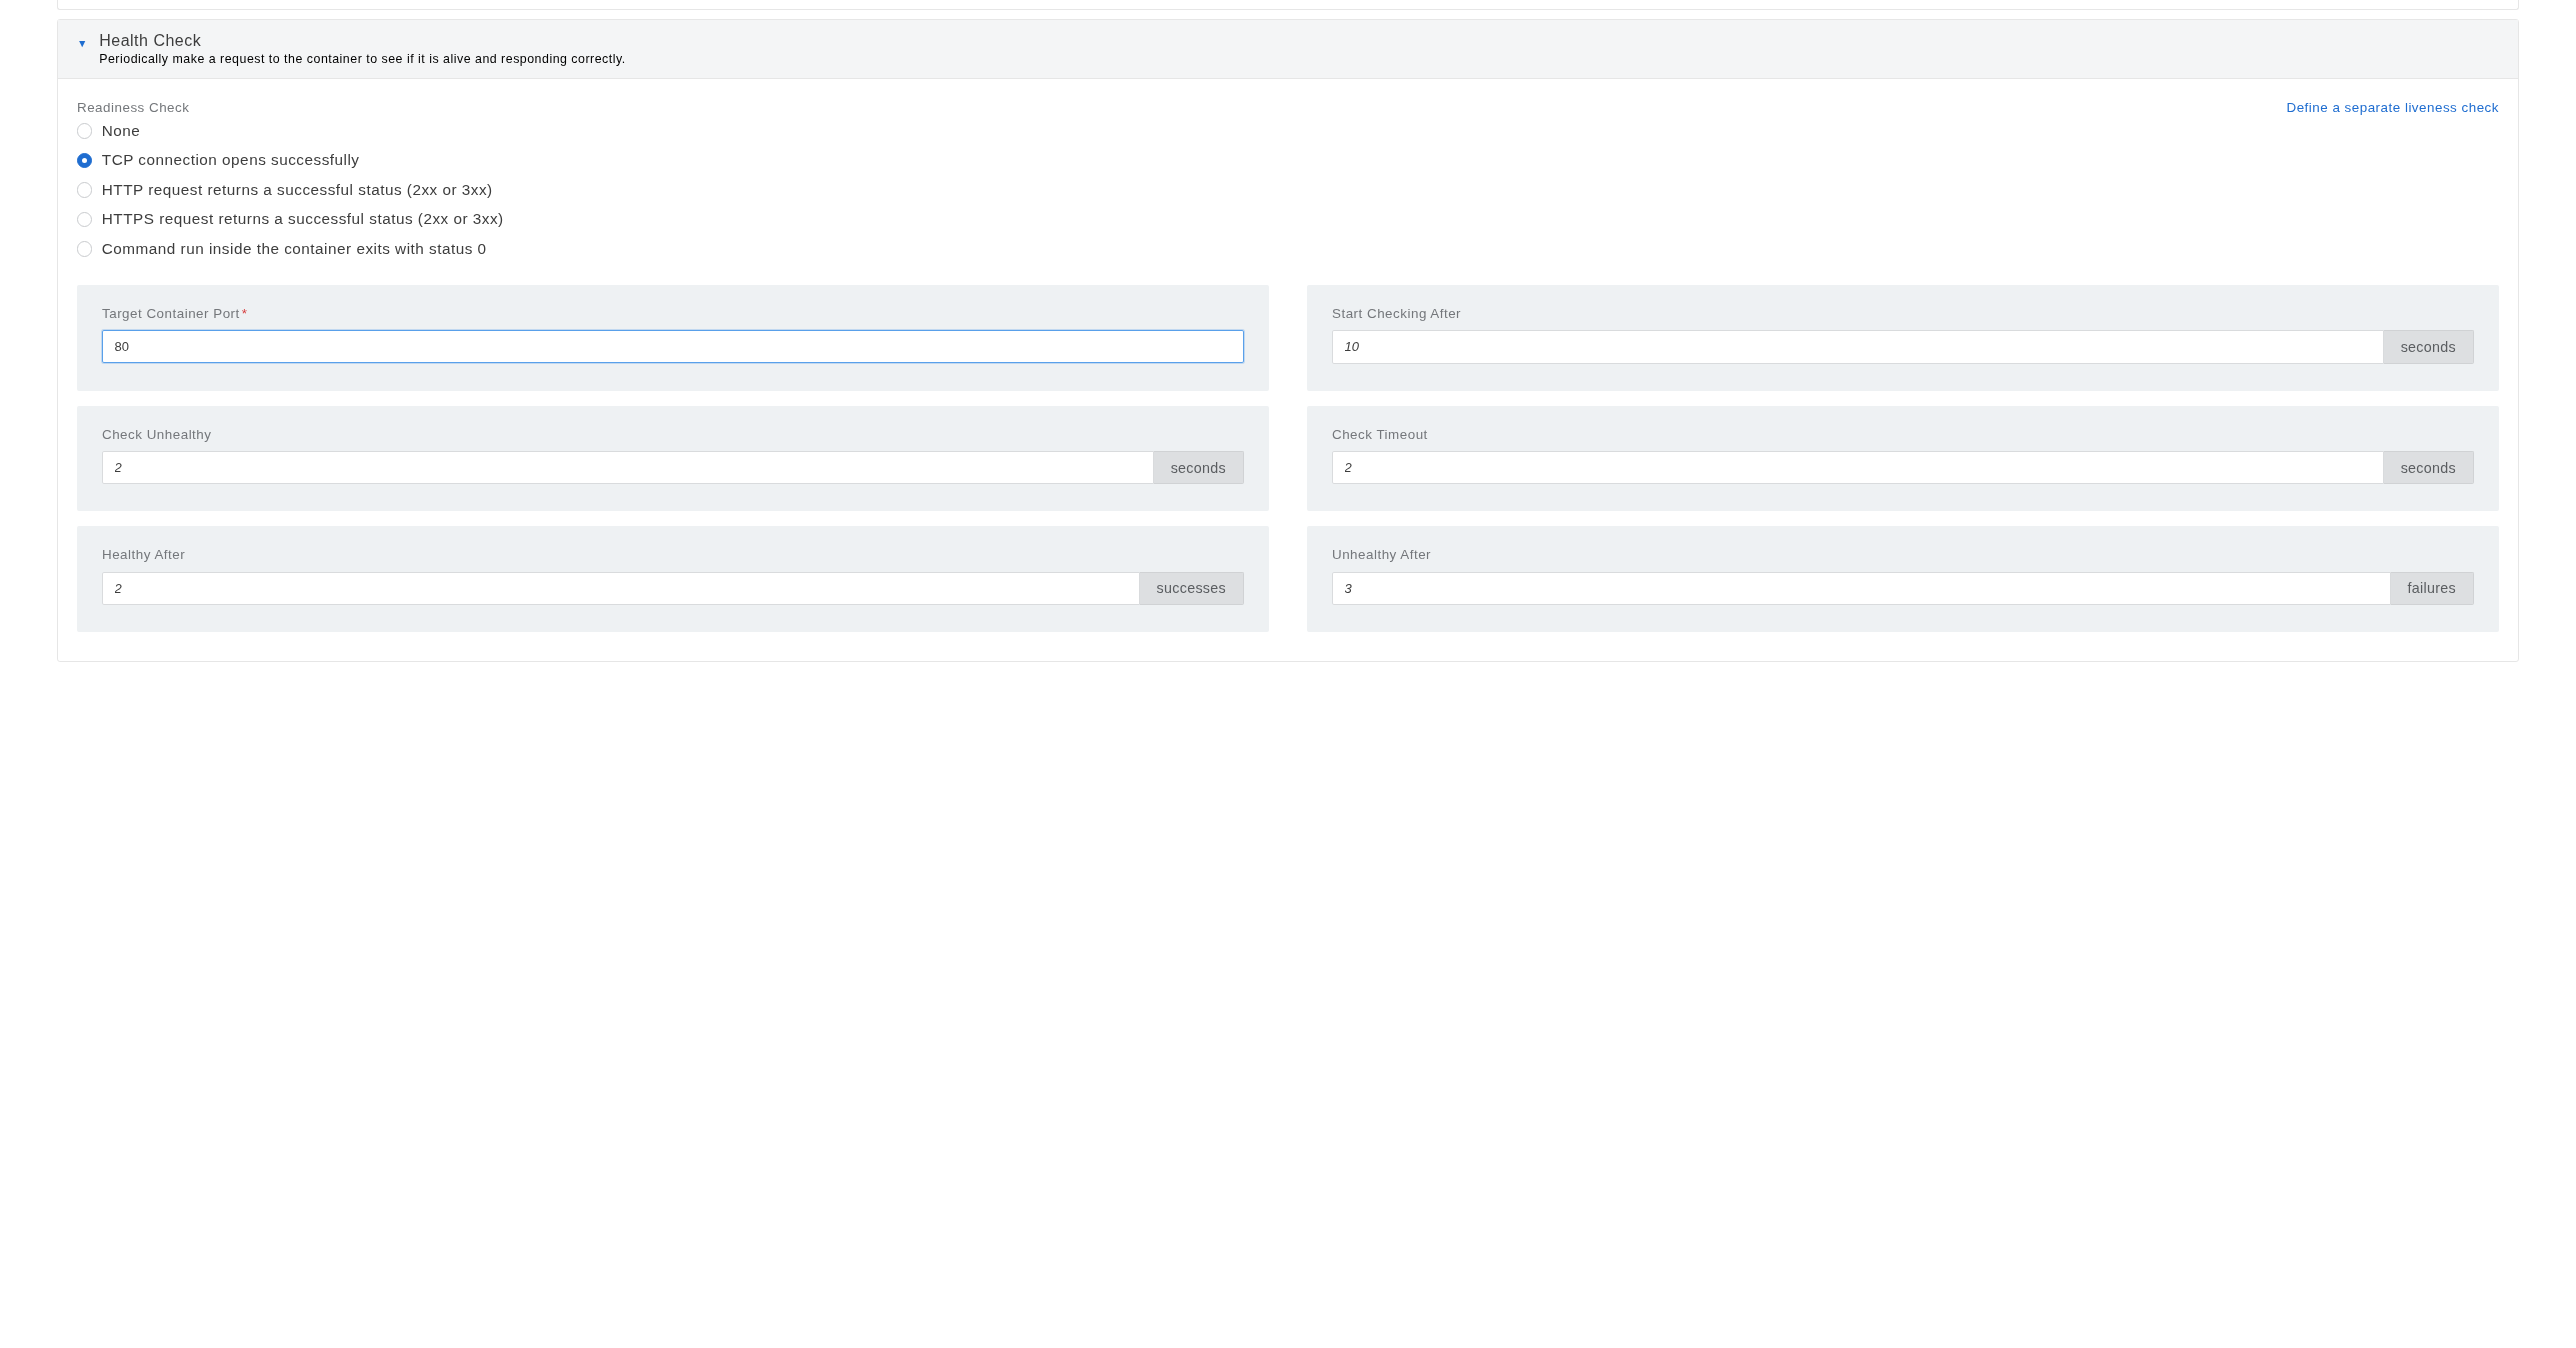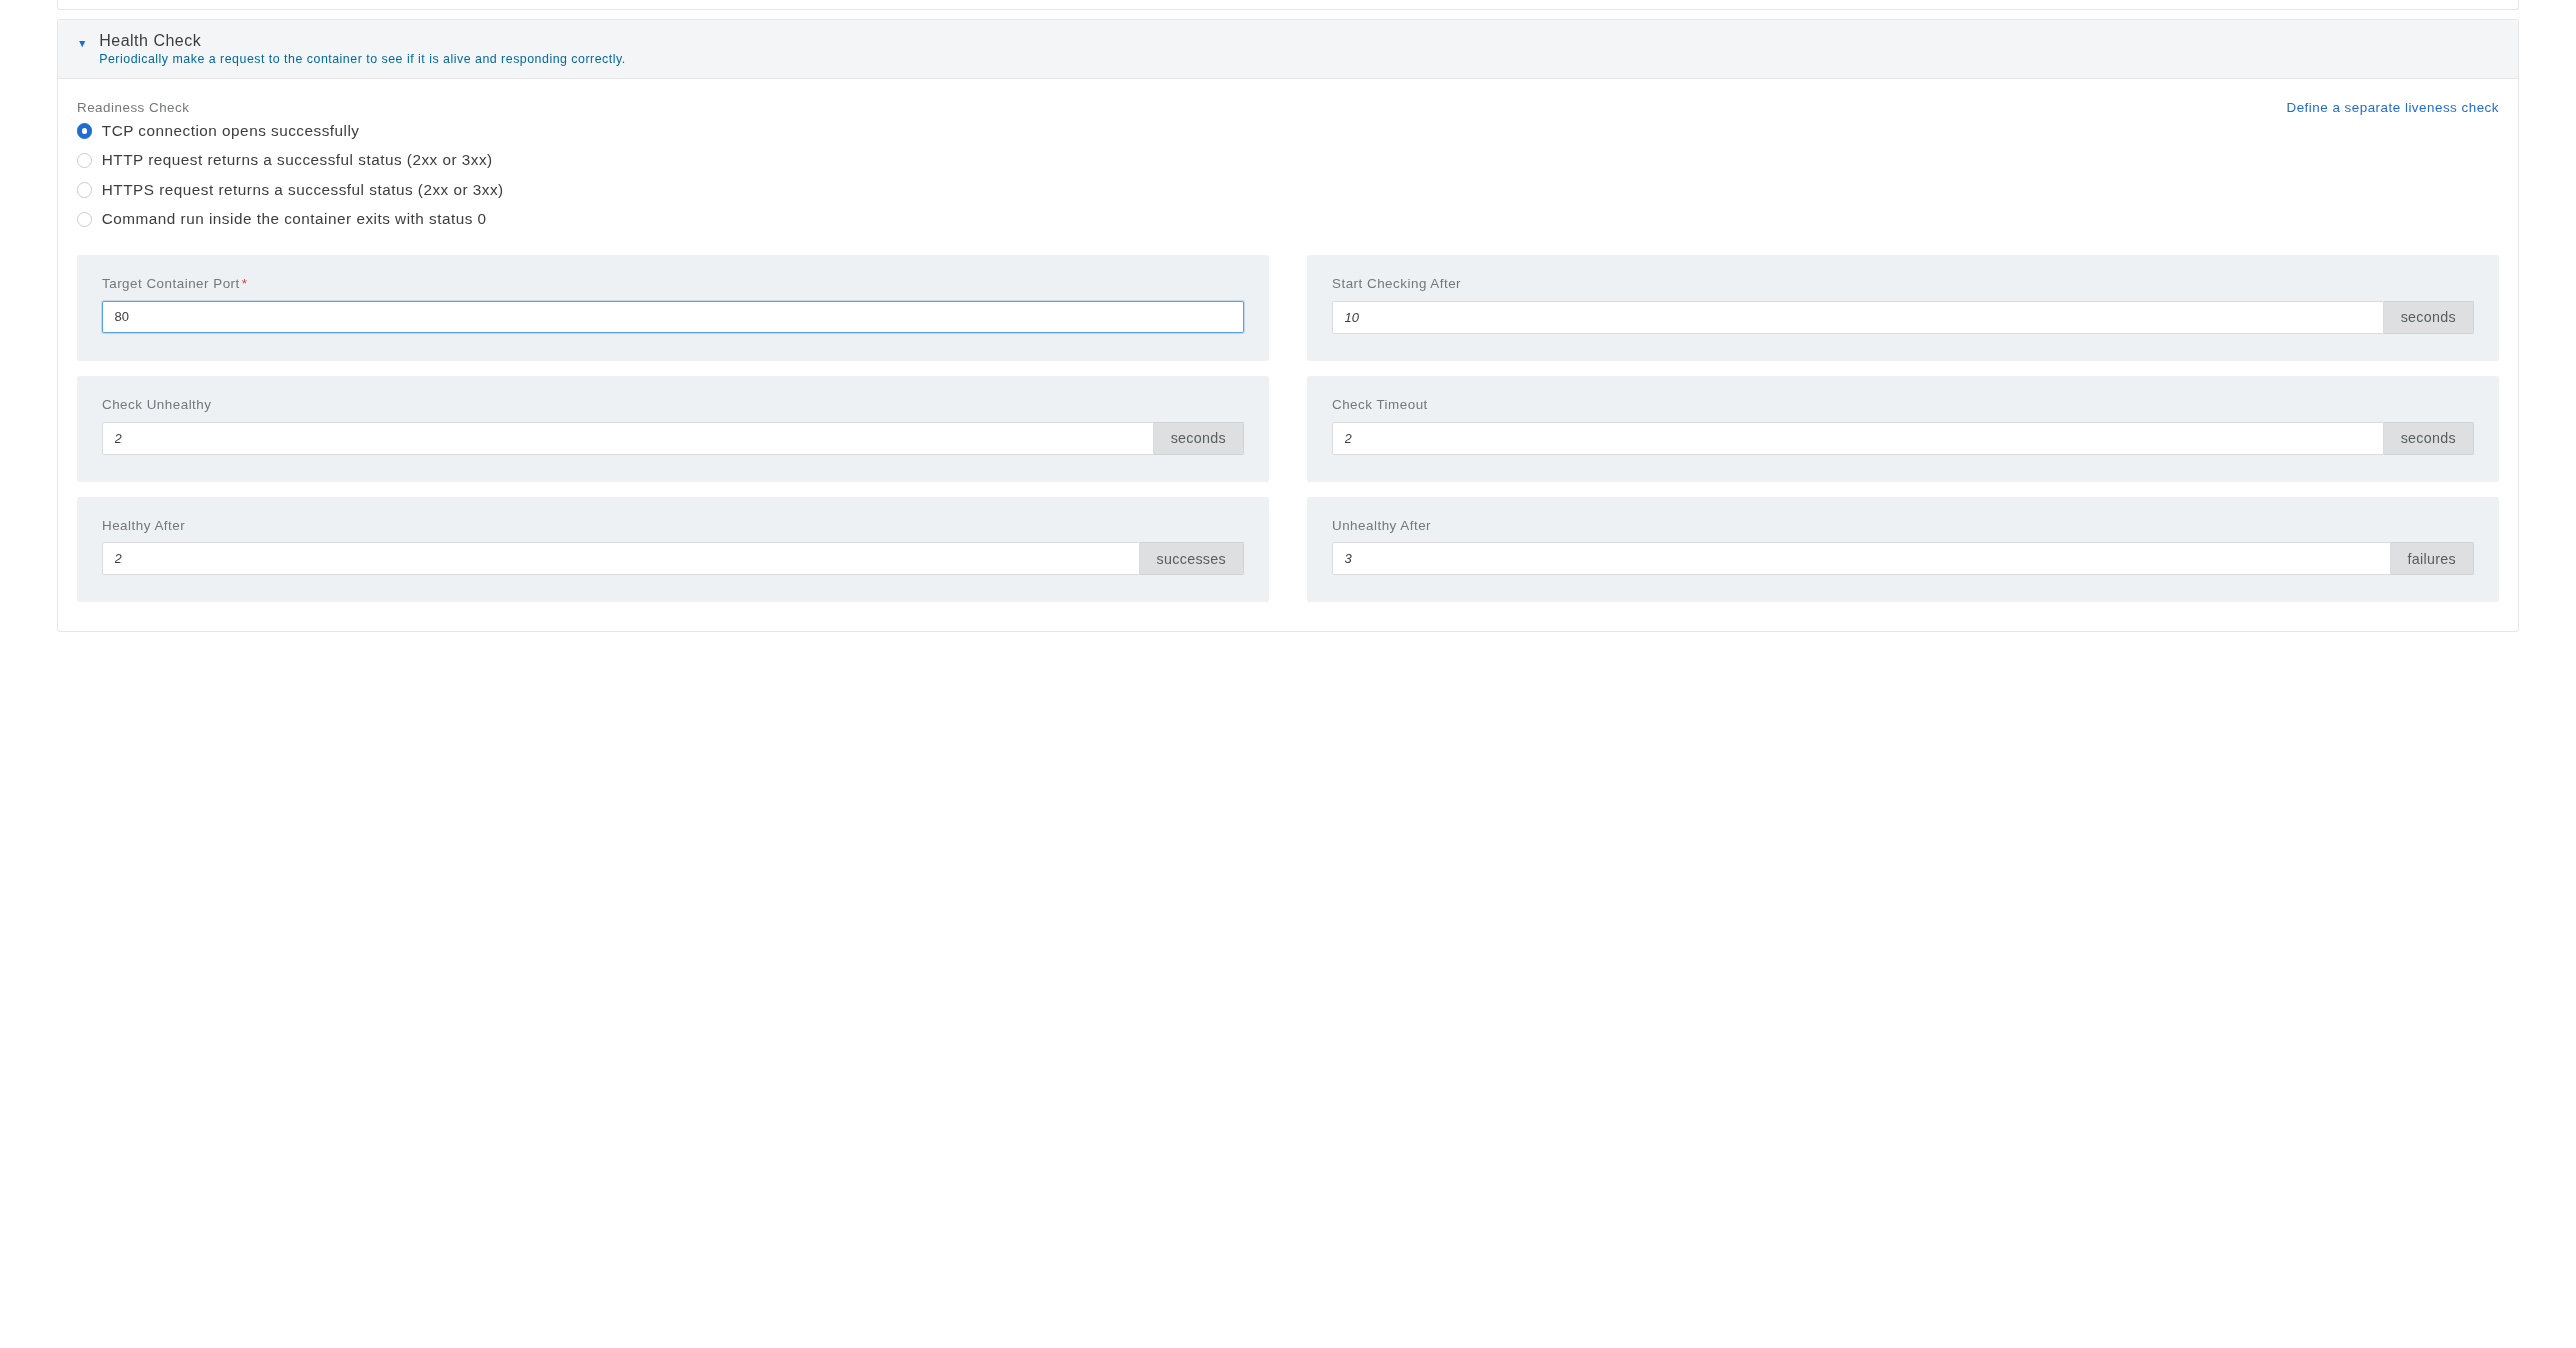--- a/index.html
+++ b/index.html
@@ -45,21 +45,21 @@
   }
   .panel-title {
     font-size: 16px;
     font-weight: 400;
     color: #3d3d3d;
     margin-bottom: 2.9px;
     letter-spacing: 0.5px;
   }
   .panel-subtitle {
     font-size: 12.4px;
-    color: #0369a1;
+    color: #000000;
     letter-spacing: 0.5px;
   }
   .panel-body {
     padding: 21px 19px 29px 19px;
   }
   .section-row {
     display: flex;
     justify-content: space-between;
     align-items: center;
     margin-bottom: 7px;
@@ -186,20 +186,24 @@
     </div>
 
     <div class="panel-body">
       <div class="section-row">
         <div class="section-label">Readiness Check</div>
         <div class="link">Define a separate liveness check</div>
       </div>
 
       <div class="radio-group">
         <div class="radio-item">
+          <span class="radio"></span>
+          <span class="radio-label">None</span>
+        </div>
+        <div class="radio-item">
           <span class="radio selected"></span>
           <span class="radio-label">TCP connection opens successfully</span>
         </div>
         <div class="radio-item">
           <span class="radio"></span>
           <span class="radio-label">HTTP request returns a successful status (2xx or 3xx)</span>
         </div>
         <div class="radio-item">
           <span class="radio"></span>
           <span class="radio-label">HTTPS request returns a successful status (2xx or 3xx)</span>

